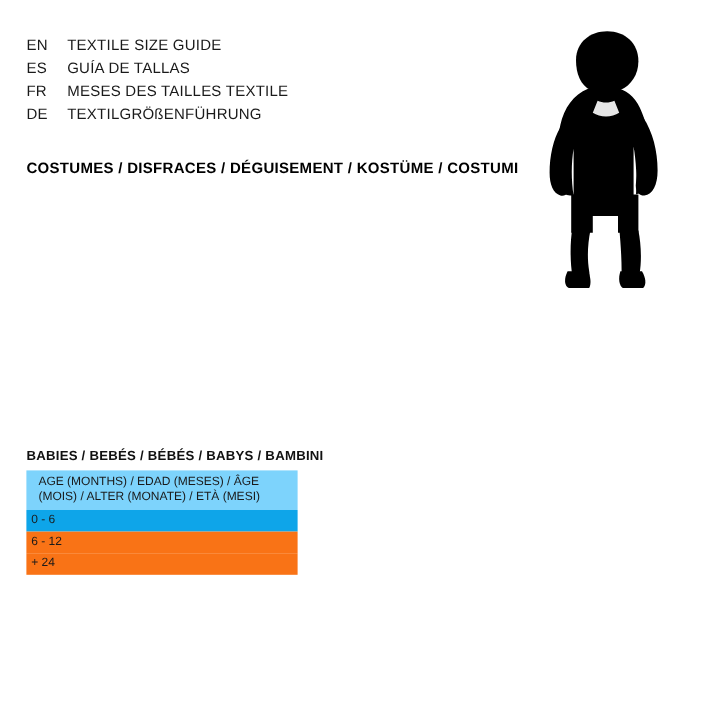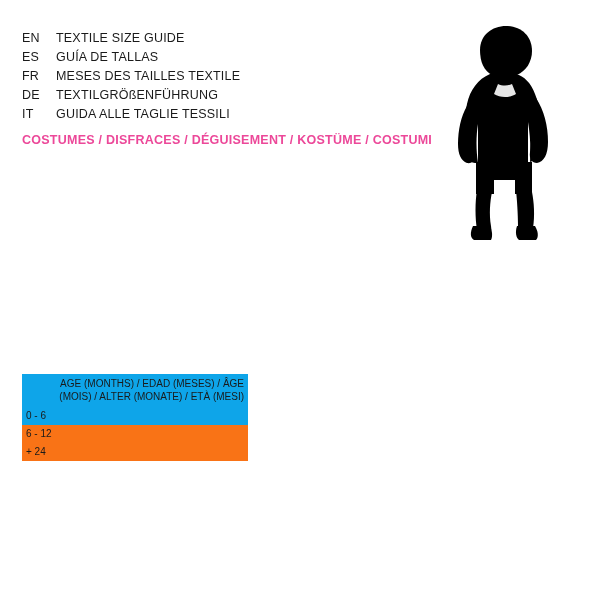--- a/index.html
+++ b/index.html
@@ -48,21 +48,21 @@
   }
 
   
   .category-title {
     position: absolute;
     left: 22px;
     top: 133px;
     font-size: 12.5px;
     font-weight: bold;
     letter-spacing: 0.25px;
-    color: #ec4899;
+    color: #000000;
     white-space: nowrap;
   }
 
   
   .figure-wrap {
     position: absolute;
     left: 420px;
     top: 22px;
     width: 160px;
     height: 220px;
@@ -85,22 +85,22 @@
     color: #111111;
     margin-bottom: 6px;
     white-space: nowrap;
   }
   table.size-table {
     border-collapse: collapse;
     width: 226px;
     table-layout: fixed;
   }
   table.size-table th {
-    background: #0ea5e9;
-    text-align: right;
+    background: #7dd3fc;
+    text-align: left;
     font-size: 10px;
     font-weight: normal;
     line-height: 13px;
     color: #1a1a1a;
     padding: 3px 4px 4px 10px;
     border: none;
   }
   table.size-table td {
     font-size: 10px;
     line-height: 13px;
@@ -129,24 +129,20 @@
       <span class="lang-code">ES</span>
       <span class="lang-text">GUÍA DE TALLAS</span>
     </div>
     <div class="lang-row">
       <span class="lang-code">FR</span>
       <span class="lang-text">MESES DES TAILLES TEXTILE</span>
     </div>
     <div class="lang-row">
       <span class="lang-code">DE</span>
       <span class="lang-text">TEXTILGRÖßENFÜHRUNG</span>
-    </div>
-    <div class="lang-row">
-      <span class="lang-code">IT</span>
-      <span class="lang-text">GUIDA ALLE TAGLIE TESSILI</span>
     </div>
   </div>
 
   <div class="category-title">COSTUMES / DISFRACES / DÉGUISEMENT / KOSTÜME / COSTUMI</div>
 
   <div class="figure-wrap">
     <svg width="160" height="220" viewBox="0 0 160 220" xmlns="http://www.w3.org/2000/svg" aria-hidden="true">
       <g fill="#000000">
 
         <path d="M60 28 C60 13 72 4 86 4 C101 4 112 14 112 29 C112 40 106 49 97 53 L72 53 C64 49 60 40 60 28 Z"></path>
@@ -181,20 +177,21 @@
         <path d="M97 204 C95 210 96 216 99 218 L116 218 C119 215 118 209 115 204 Z"></path>
       </g>
 
       <g fill="#ffffff">
         <path d="M78 62 C82 64 88 64 92 62 L96 72 C90 76 80 76 74 72 Z" opacity="0.9"></path>
       </g>
     </svg>
   </div>
 
   <div class="table-section">
+    <div class="table-caption">BABIES / BEBÉS / BÉBÉS / BABYS / BAMBINI</div>
     <table class="size-table">
       <thead>
         <tr>
           <th>AGE (MONTHS) / EDAD (MESES) / ÂGE (MOIS) / ALTER (MONATE) / ETÀ (MESI)</th>
         </tr>
       </thead>
       <tbody>
         <tr class="odd">
           <td>0 - 6</td>
         </tr>

